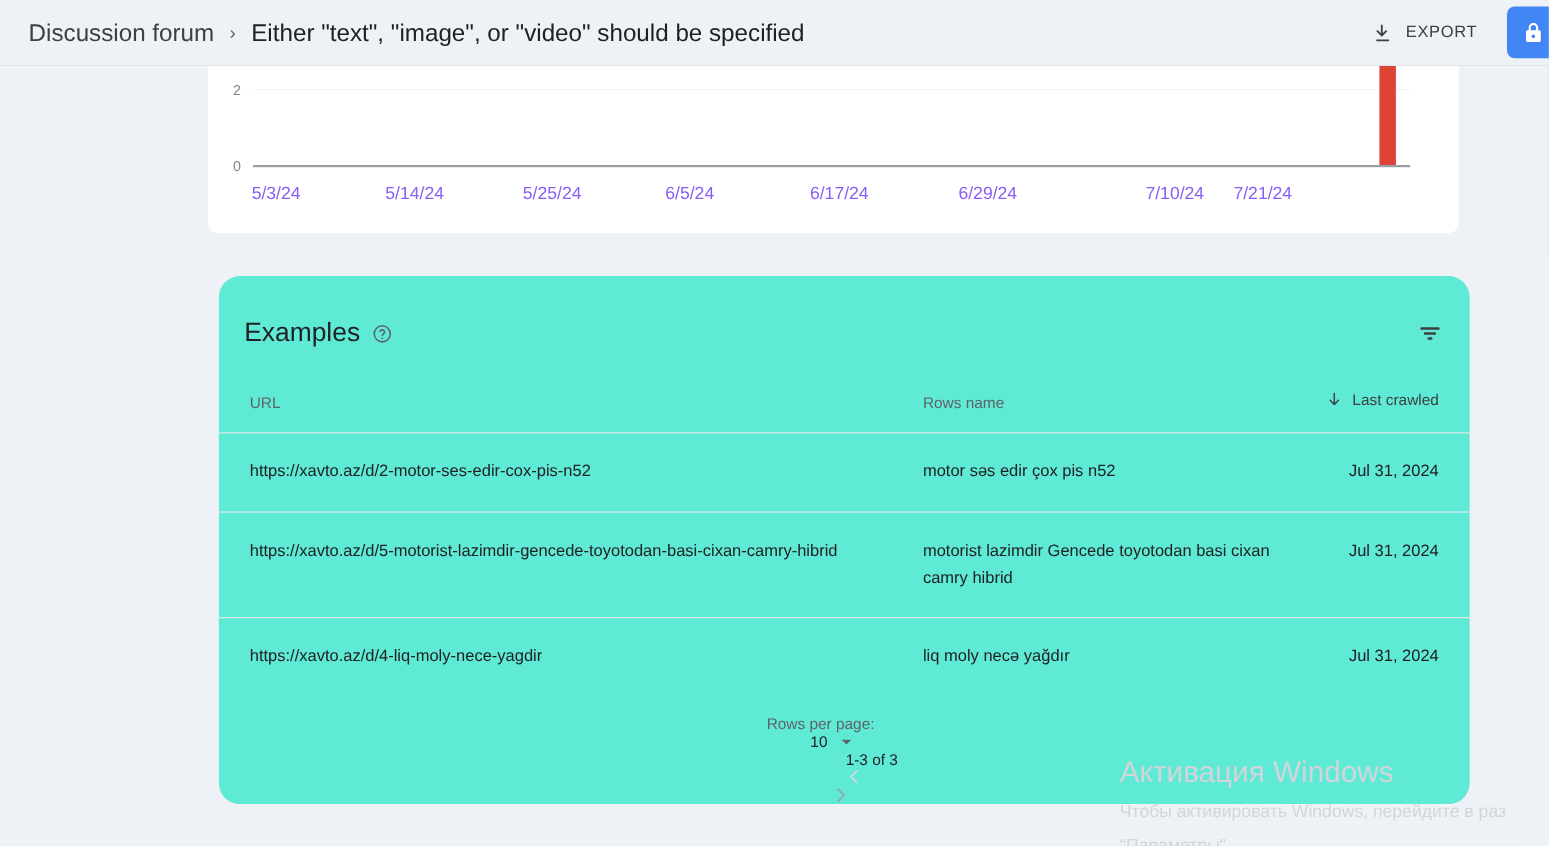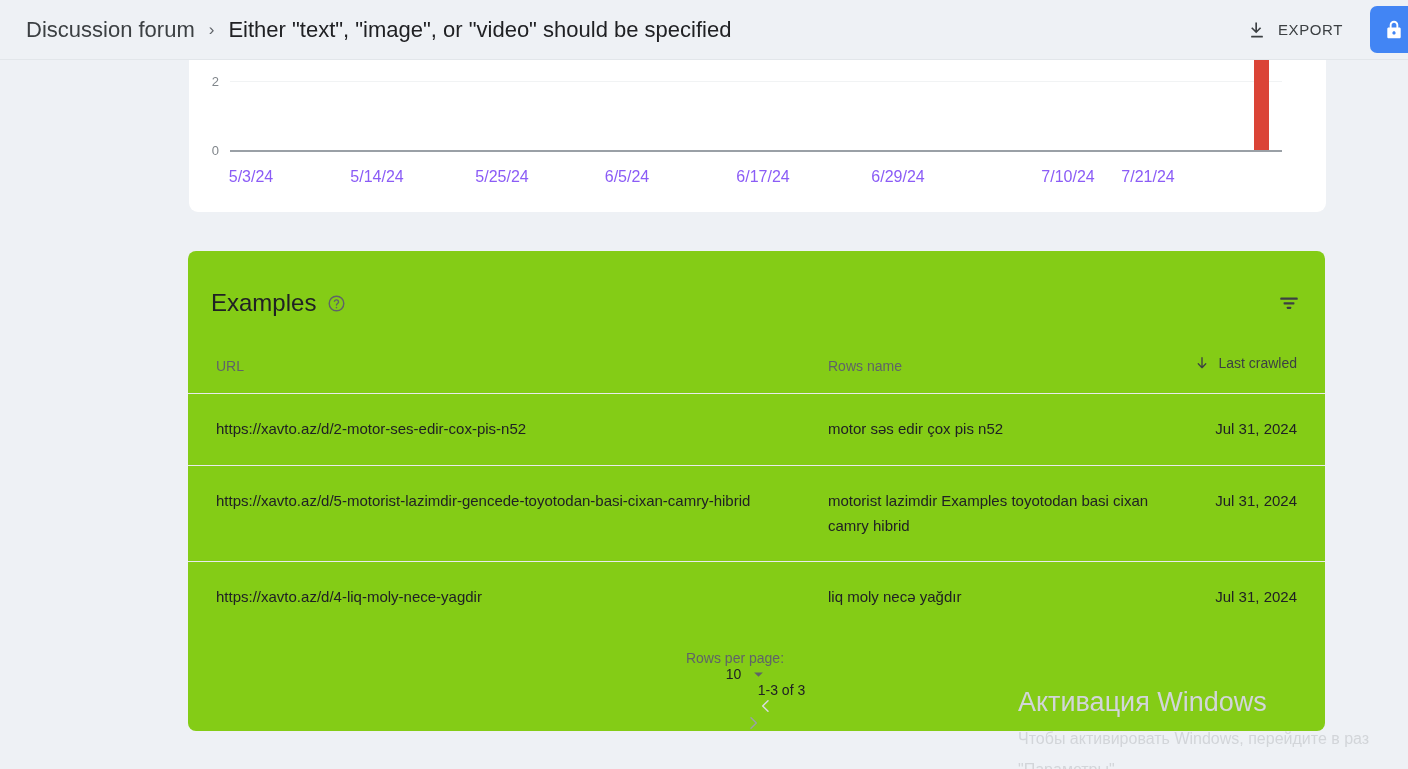--- a/index.html
+++ b/index.html
@@ -165,26 +165,26 @@
     top: 108px;
     font-size: 16px;
     color: #8b5cf6;
     transform: translateX(-50%);
     white-space: nowrap;
   }
 
   
   .examples-card {
     position: absolute;
-    left: 188px;
+    left: 199px;
     top: 251px;
     width: 1137px;
     height: 480px;
-    background: #84cc16;
-    border-radius: 8px;
+    background: #5eead4;
+    border-radius: 19px;
   }
 
   .examples-head {
     height: 104px;
     display: flex;
     align-items: center;
     padding: 0 23px 0 23px;
   }
 
   .examples-title-wrap {
@@ -422,21 +422,21 @@
       </tr>
     </thead>
     <tbody>
       <tr>
         <td class="col-url">https://xavto.az/d/2-motor-ses-edir-cox-pis-n52</td>
         <td class="col-item">motor səs edir çox pis n52</td>
         <td class="col-date">Jul 31, 2024</td>
       </tr>
       <tr>
         <td class="col-url">https://xavto.az/d/5-motorist-lazimdir-gencede-toyotodan-basi-cixan-camry-hibrid</td>
-        <td class="col-item">motorist lazimdir Examples toyotodan basi cixan camry hibrid</td>
+        <td class="col-item">motorist lazimdir Gencede toyotodan basi cixan camry hibrid</td>
         <td class="col-date">Jul 31, 2024</td>
       </tr>
       <tr>
         <td class="col-url">https://xavto.az/d/4-liq-moly-nece-yagdir</td>
         <td class="col-item">liq moly necə yağdır</td>
         <td class="col-date">Jul 31, 2024</td>
       </tr>
     </tbody>
   </table>
 

